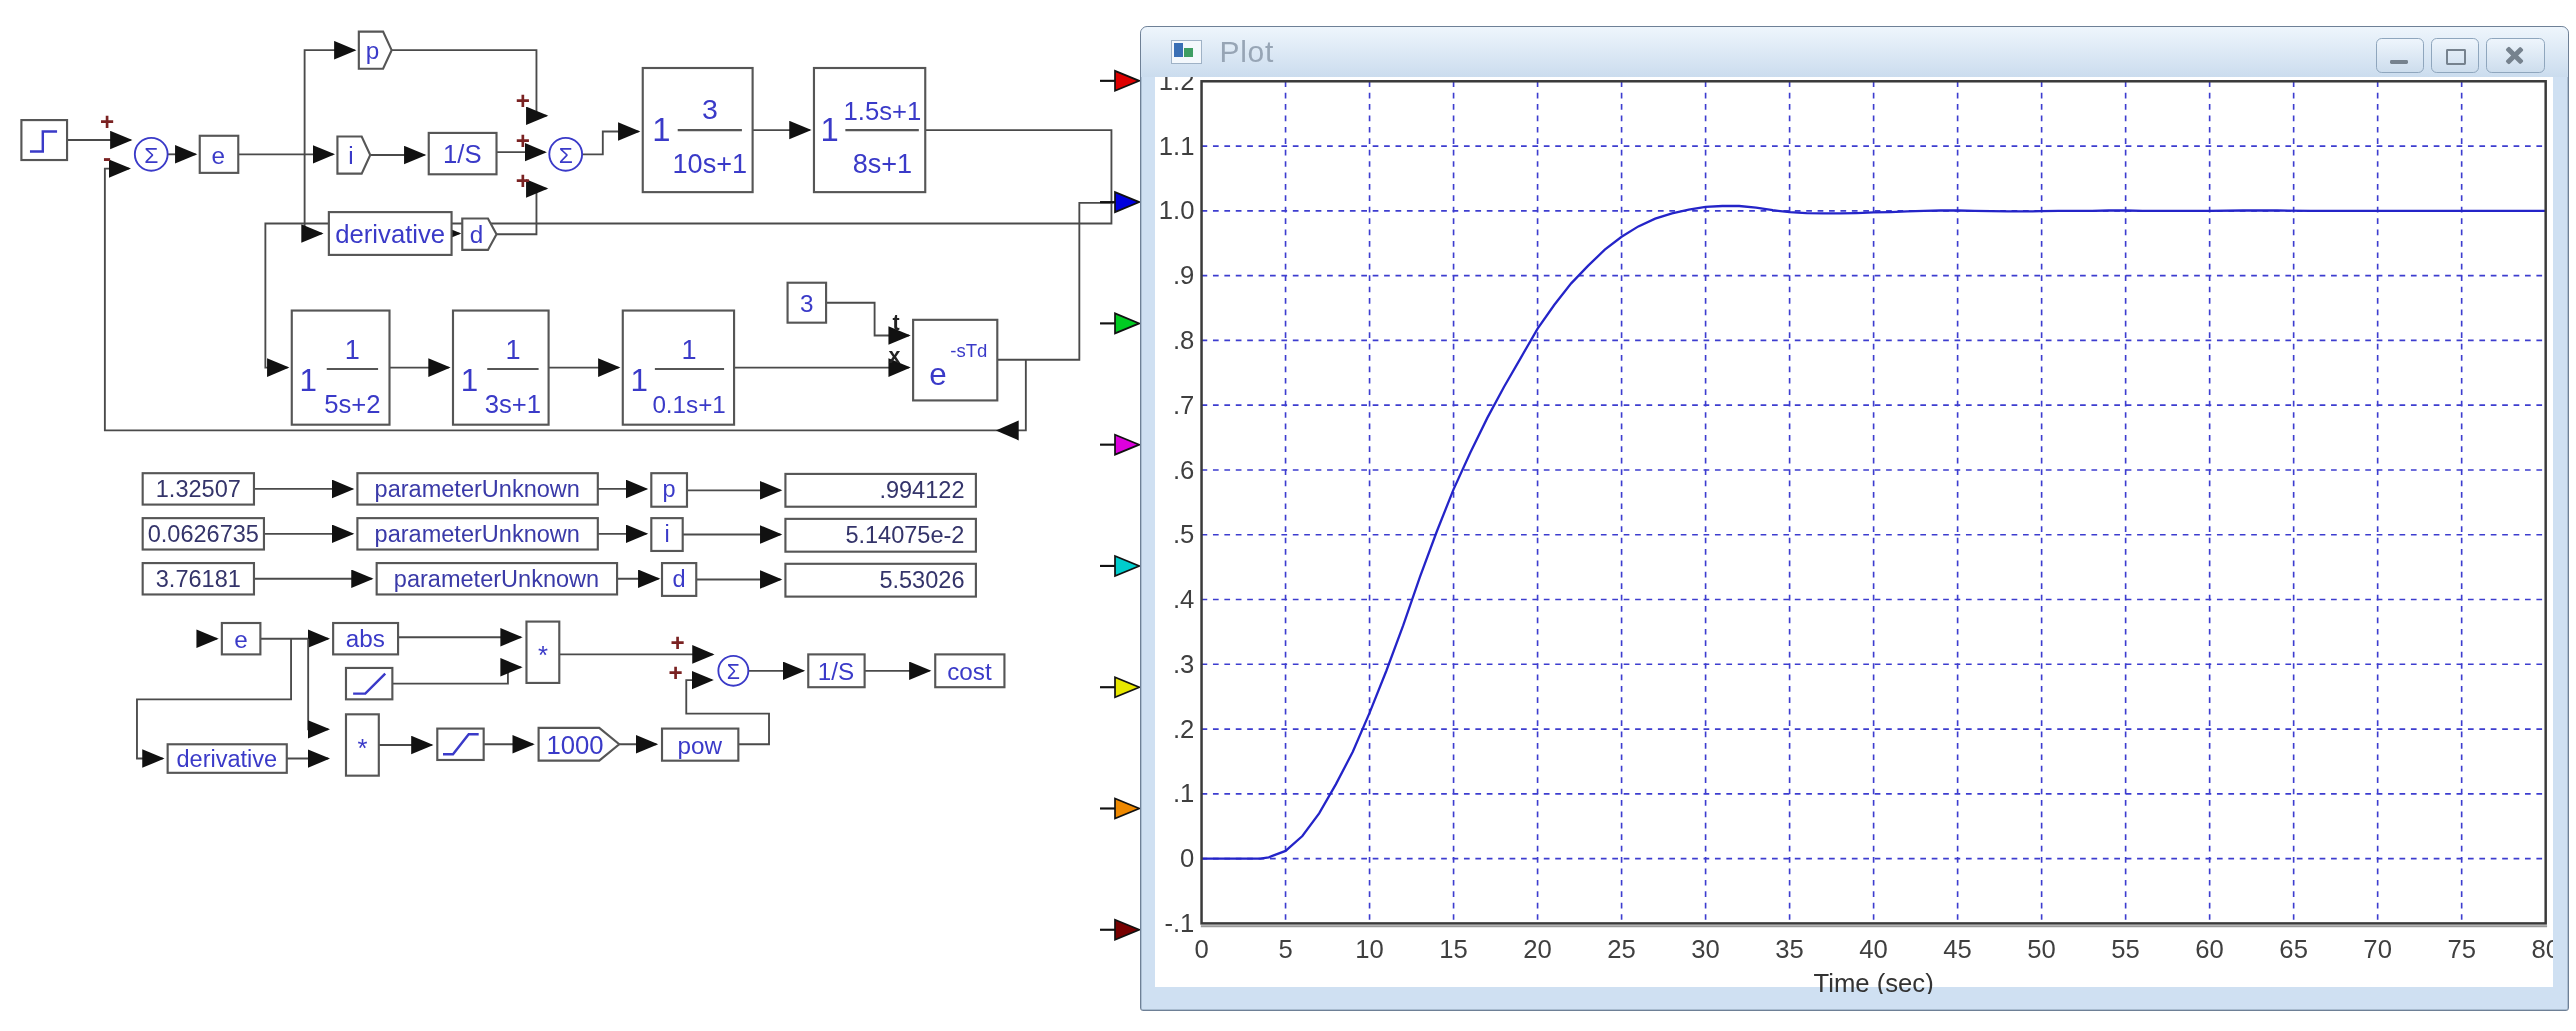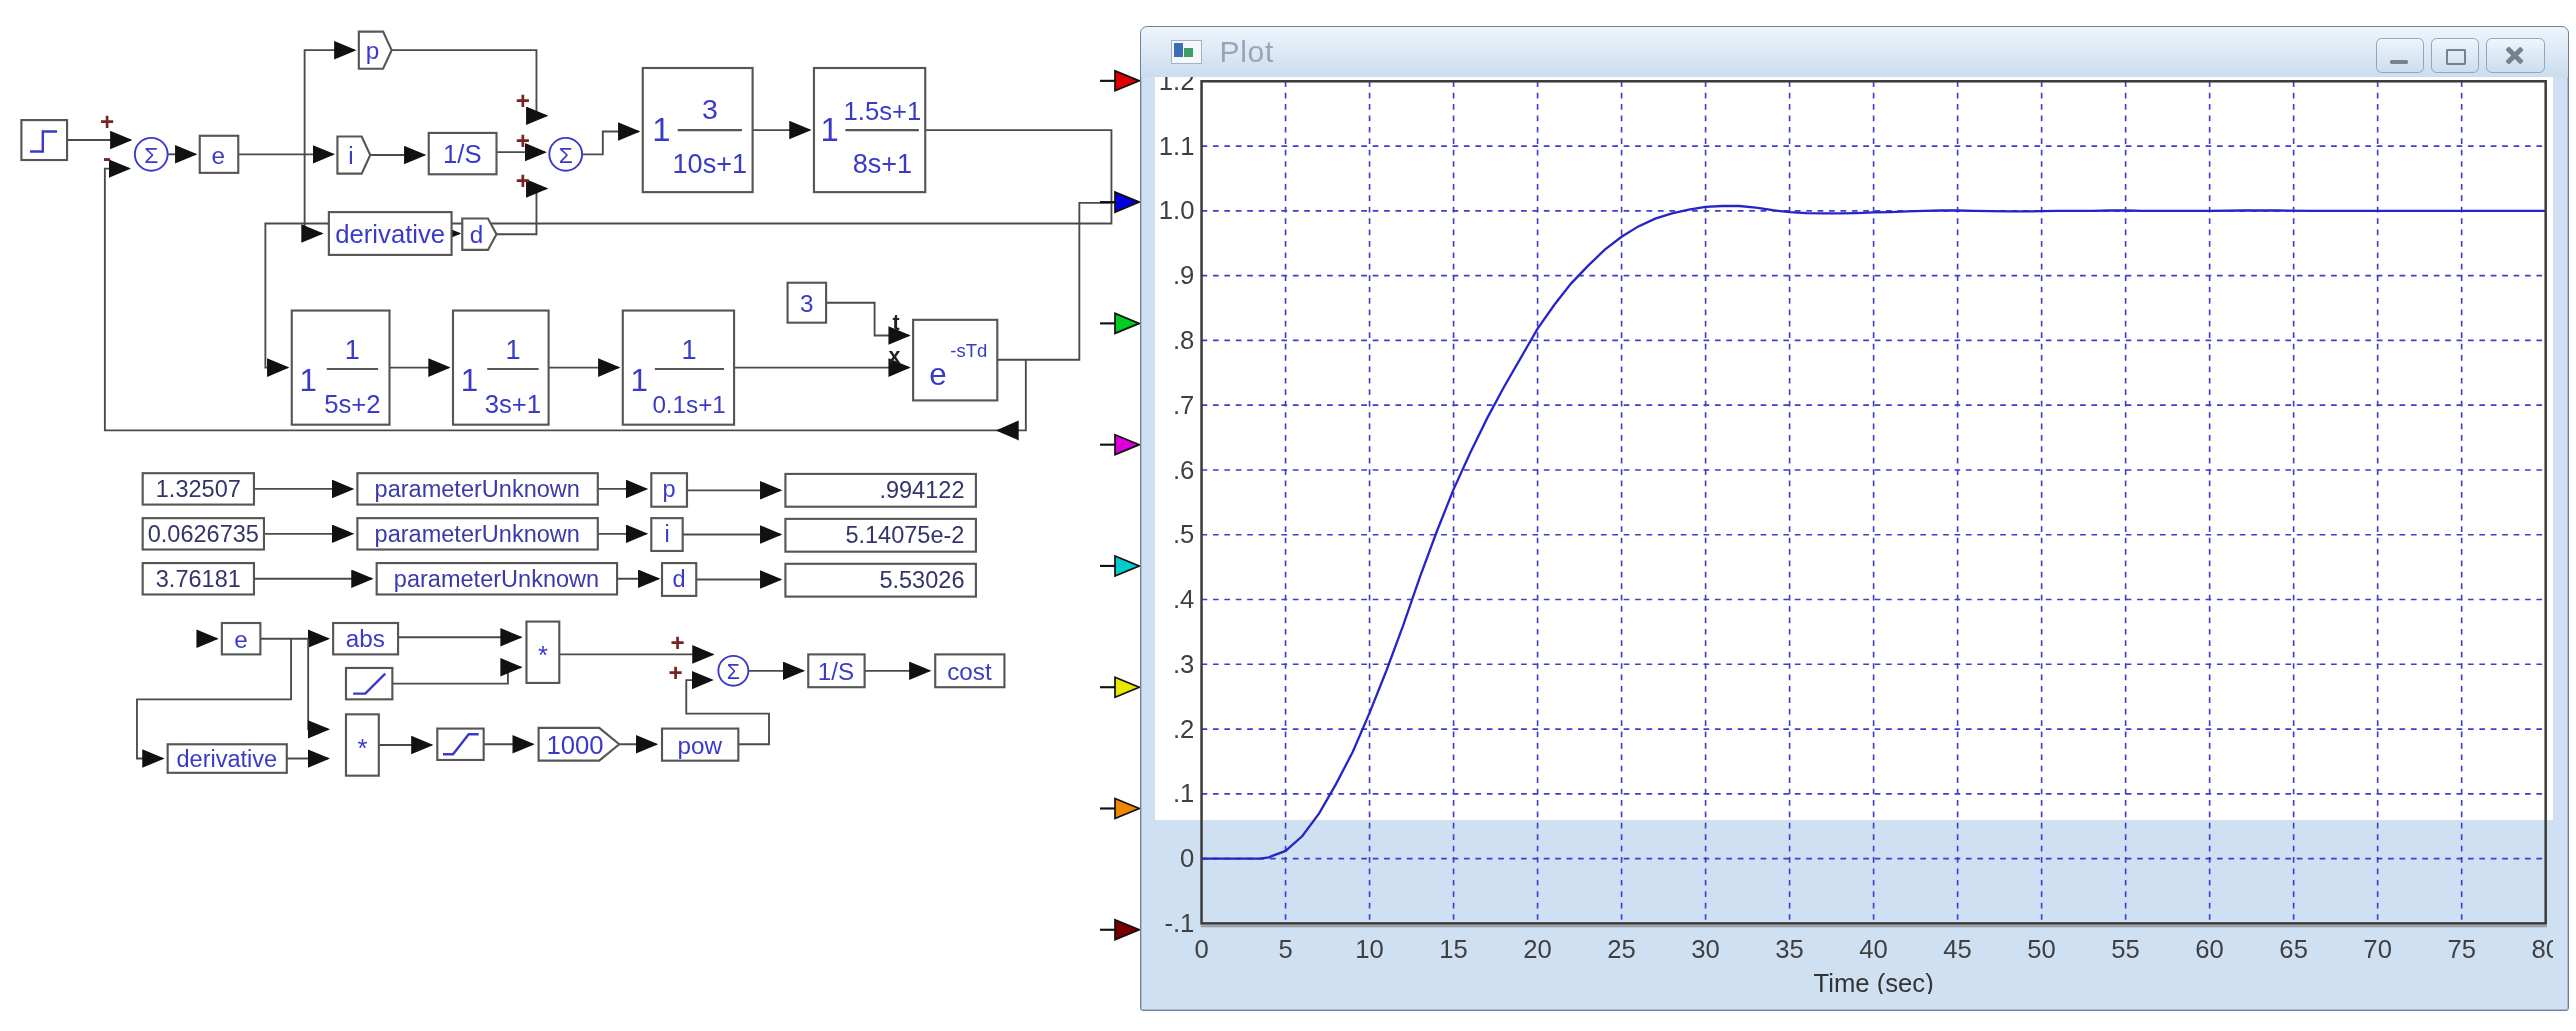--- a/index.html
+++ b/index.html
@@ -20,21 +20,21 @@
   .title-icon .b2{position:absolute;left:12px;top:6.4px;width:8.6px;height:9.3px;background:#3f9e63;}
   .title-text{color:#97a5b5;font-size:30px;margin-left:18px;letter-spacing:0.7px;}
   .winbtns{position:absolute;right:23px;top:11.4px;display:flex;gap:7.1px;}
   .wbtn{width:46px;height:33px;border:1.4px solid #8fa6bd;border-radius:5.7px;
         background:linear-gradient(#eef5fc,#cddded);position:relative;}
   .wbtn.close{width:57px;}
   .glyph-min{position:absolute;left:13px;bottom:8.6px;width:18.5px;height:4.3px;background:#76828e;border-radius:1.4px;}
   .glyph-max{position:absolute;left:14.3px;top:9.3px;width:15.7px;height:12px;border:2.9px solid #76828e;border-radius:1.4px;}
   .glyph-x1,.glyph-x2{position:absolute;left:17px;top:13.6px;width:21.4px;height:5px;background:#76828e;border-radius:1.4px;}
   .glyph-x1{transform:rotate(45deg);} .glyph-x2{transform:rotate(-45deg);}
-  .plotcontent{position:absolute;left:14.3px;top:50px;width:1398px;height:743px;background:#ffffff;}
+  .plotcontent{position:absolute;left:14.3px;top:50px;width:1398px;height:910px;background:#ffffff;}
 </style>
 </head>
 <body>
 
 <div id="stage">
 
   <svg id="diagram" width="2576" height="1032" viewBox="0 0 3611 1446" style="position:absolute;left:0;top:0;">
     <defs>
       <marker id="ah" markerWidth="13" markerHeight="12" refX="11" refY="5" orient="auto">
         <polygon points="0,0 12,5 0,10" fill="#111"></polygon>

